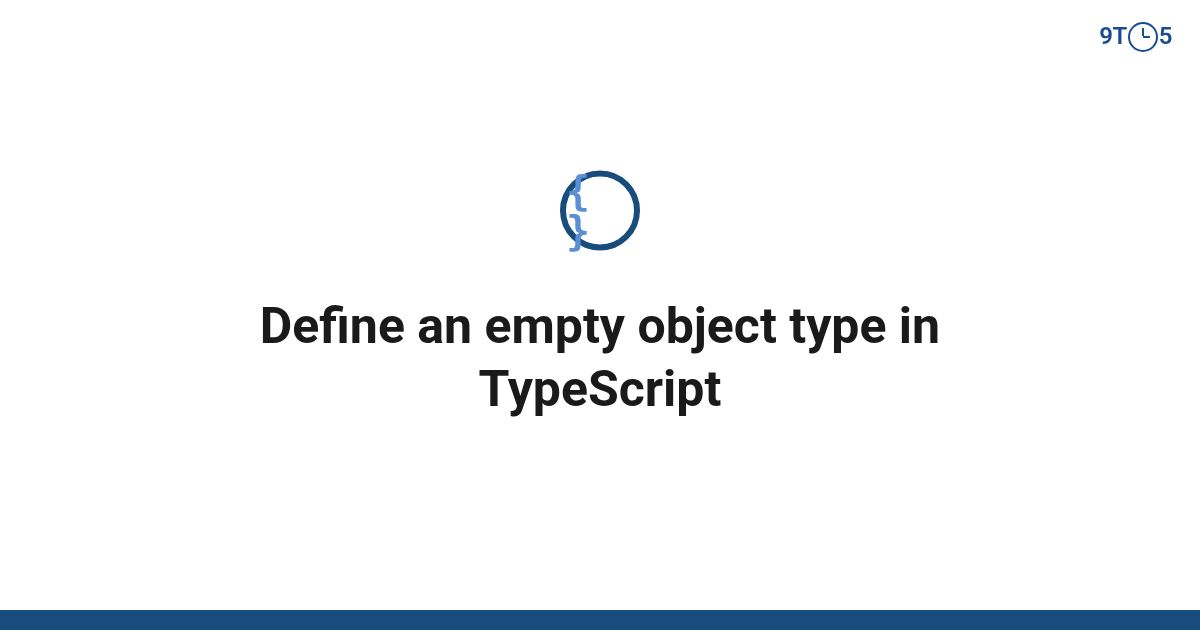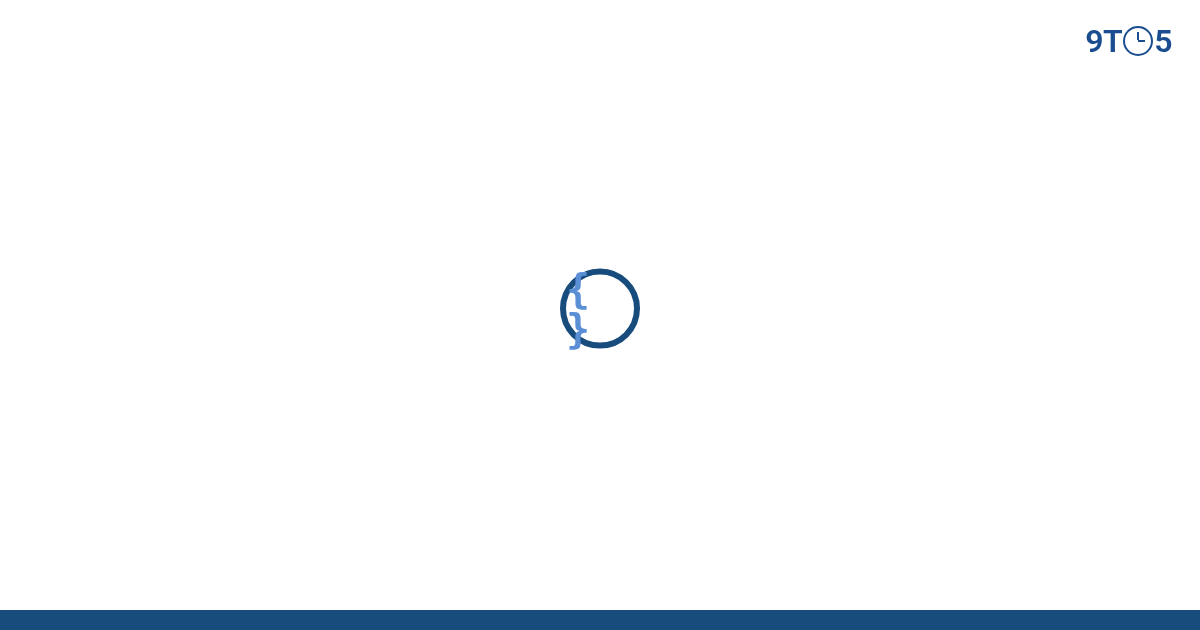--- a/index.html
+++ b/index.html
@@ -12,25 +12,25 @@
       height: 630px;
       background: #ffffff;
       font-family: -apple-system, BlinkMacSystemFont, "Segoe UI", Roboto, Helvetica, Arial, sans-serif;
       position: relative;
       overflow: hidden;
     }
     .logo {
       position: absolute;
       top: 22px;
       right: 28px;
-      font-size: 32px;
+      font-size: 24px;
       font-weight: 600;
       letter-spacing: -0.5px;
       display: flex;
-      align-items: center;
+      align-items: flex-start;
     }
     .logo-9t {
       color: #1a4d8f;
     }
     .logo-clock {
       display: inline-flex;
       align-items: center;
       justify-content: center;
       width: 30px;
       height: 30px;
@@ -117,15 +117,16 @@
 <div class="logo">
   <span class="logo-9t">9T</span>
   <span class="logo-clock"></span>
   <span class="logo-5">5</span>
 </div>
 
 <div class="content">
   <div class="icon-circle">
     <span class="braces">{ }</span>
   </div>
+  <h1 class="title">Define an empty object type in TypeScript</h1>
 </div>
 
 <div class="footer-bar"></div>
 
 </body></html>

